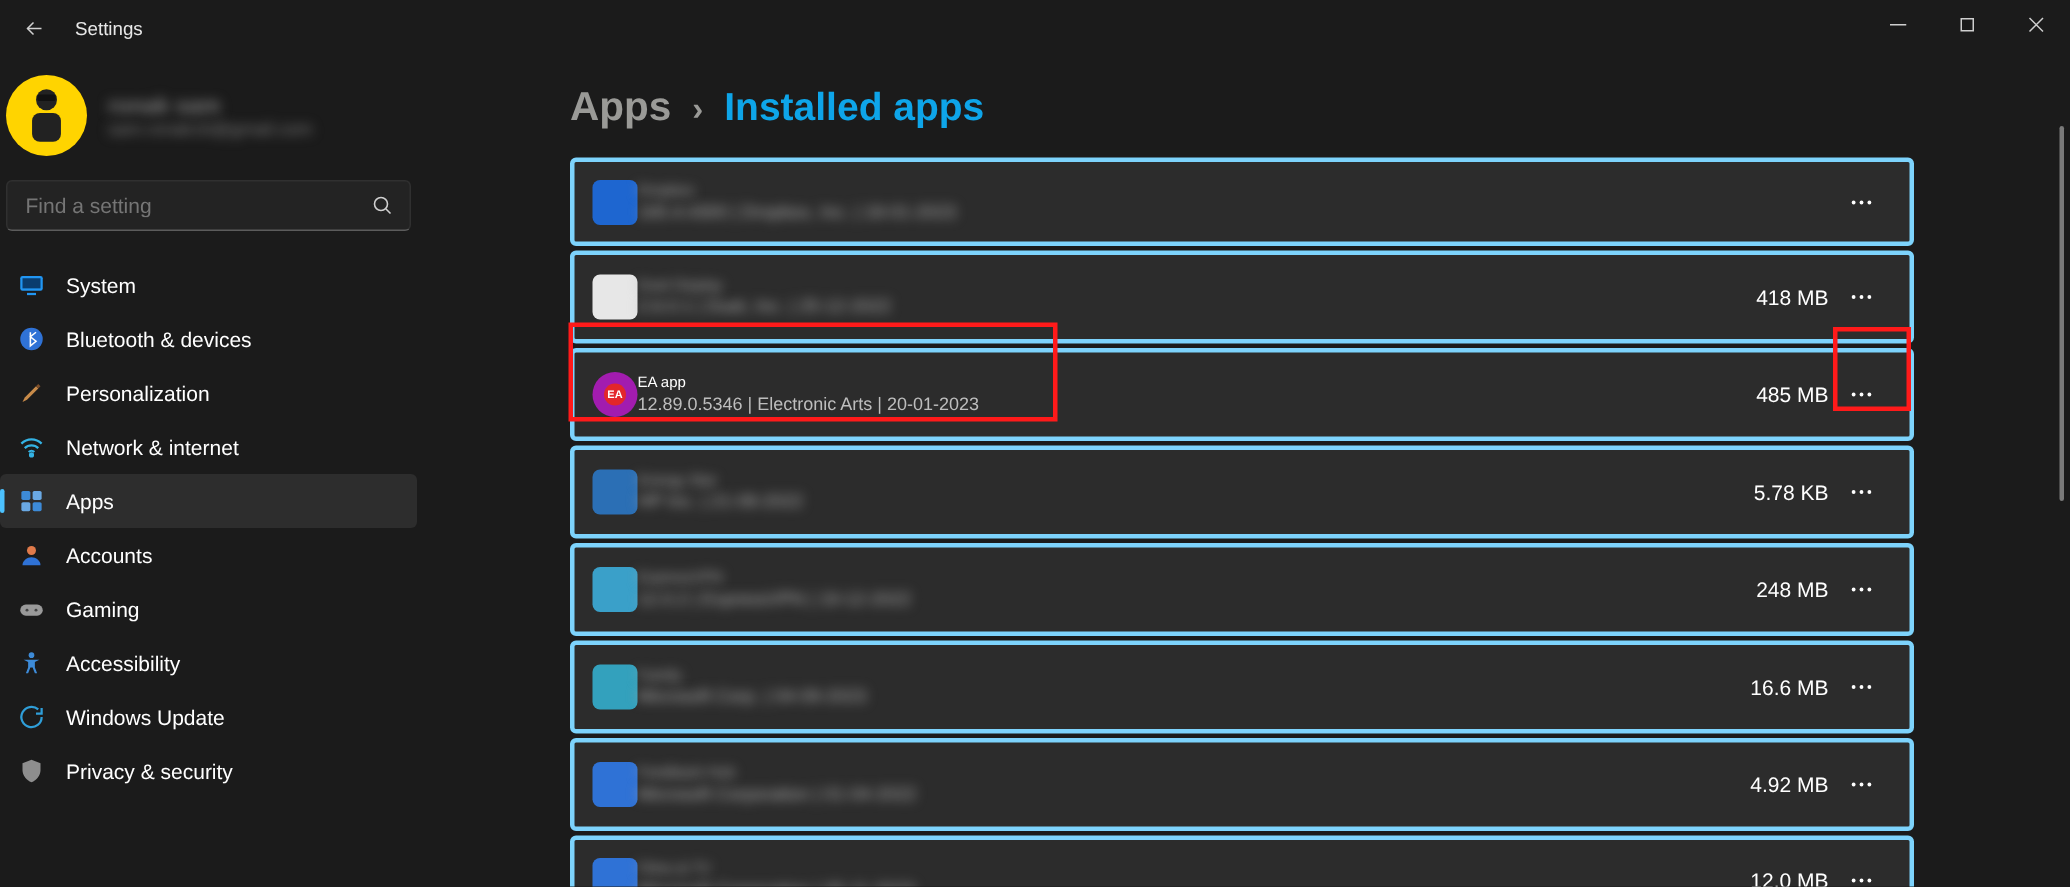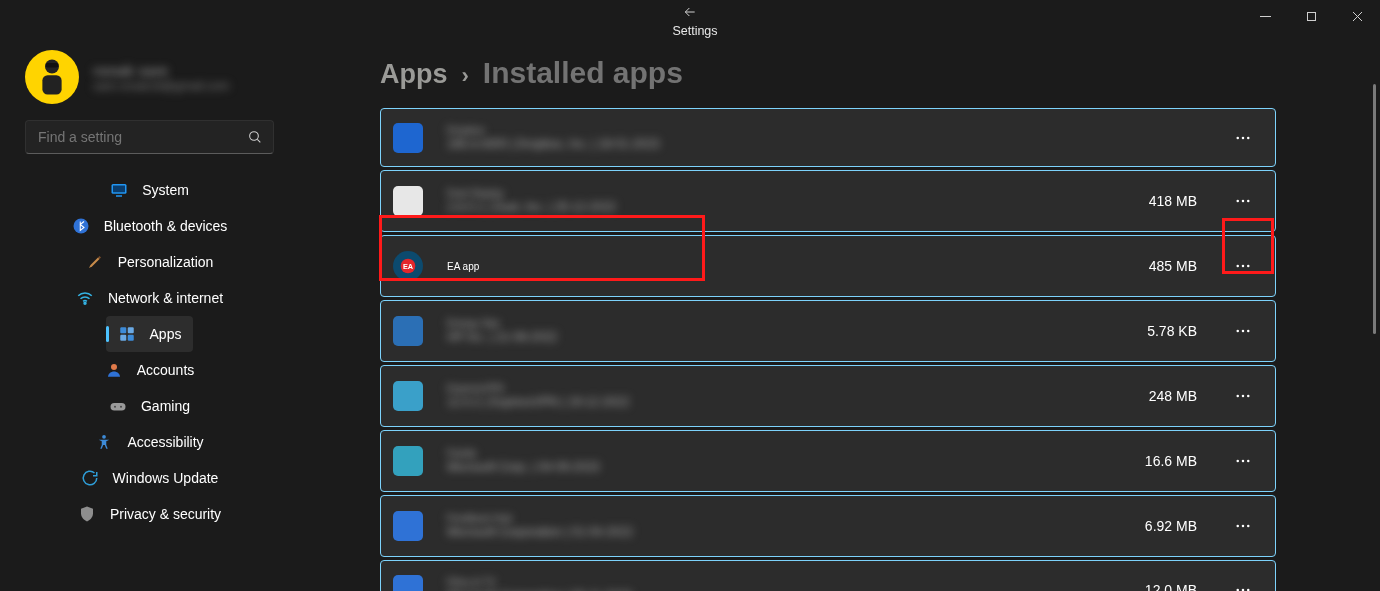--- a/index.html
+++ b/index.html
@@ -1,59 +1,59 @@
 <!DOCTYPE html>
 <html><head>
 <meta charset="utf-8">
 <style>
   * { box-sizing: border-box; margin: 0; padding: 0; font-family: "Segoe UI", Arial, sans-serif; }
   html, body { width: 1380px; height: 591px; background:#1b1b1b; color:#ffffff; overflow:hidden; }
   body { position:relative; }
 
   
-  .titlebar { height:38px; display:flex; align-items:center; padding:0 6px;flex-direction:column; }
+  .titlebar { height:38px; display:flex; align-items:center; padding:0 6px; }
   .titlebar .back { width:34px; height:34px; display:flex; align-items:center; justify-content:center; color:#d0d0d0; }
   .titlebar .title { font-size:12.5px; color:#e8e8e8; margin-left:10px; }
   .winbtns { position:absolute; right:0; top:0; display:flex; }
   .winbtn { width:46px; height:32px; display:flex; align-items:center; justify-content:center; color:#cfcfcf; }
   .winbtn svg { width:11px; height:11px; }
 
   
   .layout { display:flex; height:calc(100% - 38px); }
-  .sidebar { width:290px; flex:none; padding:4px 12px 0 21px; }
+  .sidebar { width:290px; flex:none; padding:4px 12px 0 0; }
   .main { flex:1; padding:0 0 0 90px; position:relative; }
 
   
   .profile { display:flex; align-items:center; gap:14px; padding:8px 4px 16px 4px; }
   .avatar { width:54px; height:54px; border-radius:50%; background:#ffd400; display:flex; align-items:center; justify-content:center; }
   .avatar svg { width:36px; height:42px; }
   .profile .name { font-size:15px; font-weight:600; color:#7c7c7c; filter: blur(4px); }
   .profile .mail { font-size:12px; color:#7a7a7a; filter: blur(4px); }
 
   
   .search { position:relative; height:34px; background:#232323; border:1px solid #303030; border-bottom:1px solid #5c5c5c; border-radius:4px; display:flex; align-items:center; padding:0 36px 0 12px; margin:0 4px 18px 4px; }
   .search input { width:100%; background:transparent; border:none; outline:none; color:#cfcfcf; font-size:14px; }
   .search .sicon { position:absolute; right:10px; top:8px; color:#cfcfcf; }
 
   
-  .nav { display:flex; flex-direction:column; gap:0;align-items:center; }
+  .nav { display:flex; flex-direction:column; gap:0; }
   .nav-item { height:36px; border-radius:4px; display:flex; align-items:center; gap:14px; padding:0 12px; font-size:14px; color:#ffffff; position:relative; }
   .nav-item.selected { background:#2d2d2d; }
   .nav-item.selected::before { content:""; position:absolute; left:0; top:10px; bottom:10px; width:3px; border-radius:2px; background:#4cc2ff; }
   .nav-ico { width:18px; height:18px; display:flex; align-items:center; justify-content:center; }
 
   
   .crumb { display:flex; align-items:baseline; gap:14px; padding:18px 0 18px 0; }
   .crumb .parent { font-size:27px; font-weight:600; color:#9a9a97; }
   .crumb .sep    { font-size:22px; color:#9a9a97; font-weight:600; }
-  .crumb .cur    { font-size:30px; font-weight:600; color:#737373; }
+  .crumb .cur    { font-size:26px; font-weight:600; color:#0ea5e9; }
 
   
   .list { width:896px; display:flex; flex-direction:column; gap:3px; }
-  .row { height:62px; background:#2c2c2c; border:1px solid #7dd3fc; border-radius:4px; display:flex; align-items:center; padding:0 18px 0 12px; gap:24px; position:relative; }
+  .row { height:62px; background:#2c2c2c; border:3px solid #7dd3fc; border-radius:4px; display:flex; align-items:center; padding:0 18px 0 12px; gap:0; position:relative; }
   .row.short { height:59px; }
   .appico { width:30px; height:30px; border-radius:5px; background:#3b6fd6; flex:none; display:flex; align-items:center; justify-content:center; }
   .appinfo { flex:1; min-width:0; }
   .appname { font-size:10px; color:#ffffff; }
   .appmeta { font-size:12px; color:#bdbdbd; margin-top:1px; }
   .row.blurred .appname, .row.blurred .appmeta { filter: blur(4px); color:#aaa; }
   .size { font-size:14px; color:#ffffff; white-space:nowrap; margin-right:8px; }
   .more { width:28px; height:28px; display:flex; align-items:center; justify-content:center; color:#ffffff; }
   .more svg { width:18px; height:18px; }
 
@@ -251,28 +251,29 @@
           <div class="size">418 MB</div>
           <div class="more">
             <svg viewBox="0 0 24 24" fill="currentColor">
               <circle cx="5" cy="12" r="1.7"></circle>
               <circle cx="12" cy="12" r="1.7"></circle>
               <circle cx="19" cy="12" r="1.7"></circle>
             </svg>
           </div>
         </div>
         <div class="row">
-          <div class="appico" style="background: #0c4a6e; border-radius: 50%;">
+          <div class="appico" style="background: #a21caf; border-radius: 50%;">
             <svg width="16" height="16" viewBox="0 0 24 24">
               <circle cx="12" cy="12" r="11" fill="#e3262b"></circle>
               <text x="12" y="16" text-anchor="middle" font-size="11" font-weight="700" fill="#fff">EA</text>
             </svg>
           </div>
           <div class="appinfo">
             <div class="appname">EA app</div>
+            <div class="appmeta">12.89.0.5346   |   Electronic Arts   |   20-01-2023</div>
           </div>
           <div class="size">485 MB</div>
           <div class="more">
             <svg viewBox="0 0 24 24" fill="currentColor">
               <circle cx="5" cy="12" r="1.7"></circle>
               <circle cx="12" cy="12" r="1.7"></circle>
               <circle cx="19" cy="12" r="1.7"></circle>
             </svg>
           </div>
         </div>
@@ -320,21 +321,21 @@
               <circle cx="19" cy="12" r="1.7"></circle>
             </svg>
           </div>
         </div>
         <div class="row blurred">
           <div class="appico" style="background: rgb(47, 114, 214);"></div>
           <div class="appinfo">
             <div class="appname">Feedback Hub</div>
             <div class="appmeta">Microsoft Corporation  |  01-04-2022</div>
           </div>
-          <div class="size">6.92 MB</div>
+          <div class="size">4.92 MB</div>
           <div class="more">
             <svg viewBox="0 0 24 24" fill="currentColor">
               <circle cx="5" cy="12" r="1.7"></circle>
               <circle cx="12" cy="12" r="1.7"></circle>
               <circle cx="19" cy="12" r="1.7"></circle>
             </svg>
           </div>
         </div>
         <div class="row blurred short">
           <div class="appico" style="background: rgb(47, 114, 214);"></div>

